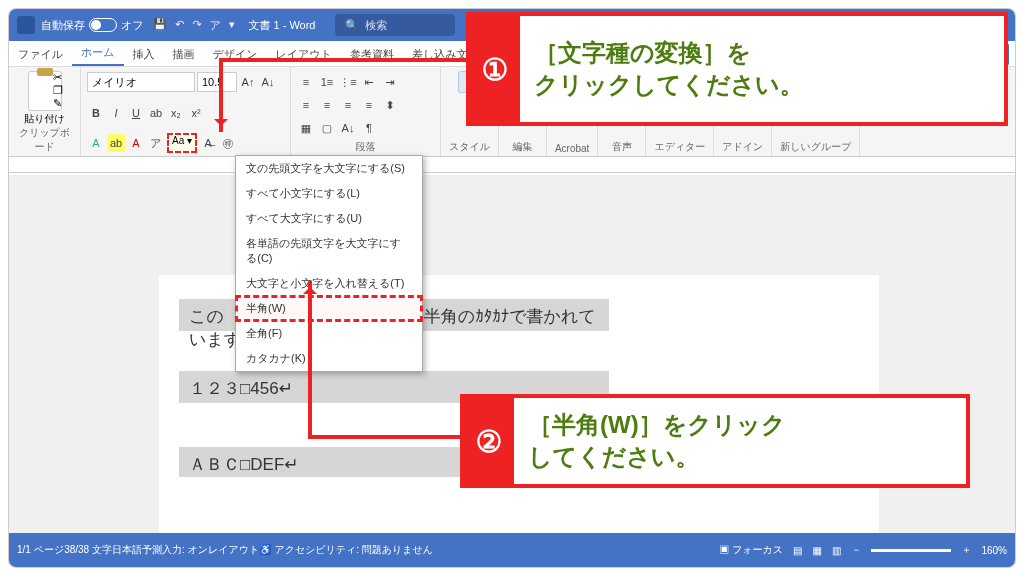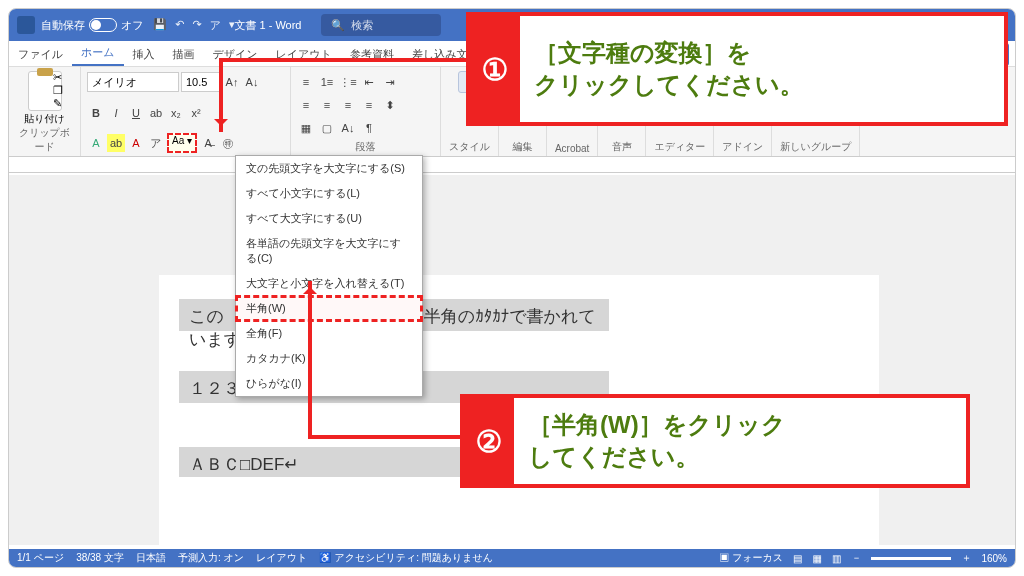--- a/index.html
+++ b/index.html
@@ -4,58 +4,58 @@
 <style>
   * { margin: 0; padding: 0; box-sizing: border-box; font-family: 'Meiryo', 'Yu Gothic', sans-serif; }
   body { background: #fff; width: 1024px; height: 576px; overflow: hidden; position: relative; }
   .window { position: absolute; left: 8px; top: 8px; right: 8px; bottom: 8px; border: 1px solid #ccc; border-radius: 8px; overflow: hidden; background: #fff; }
   .titlebar { height: 32px; background: #4472c4; display: flex; align-items: center; color: #fff; font-size: 11px; padding: 0 4px; }
   .titlebar .autosave { display: flex; align-items: center; gap: 4px; margin-left: 6px; }
   .toggle { width: 28px; height: 14px; border: 1px solid #fff; border-radius: 7px; position: relative; }
   .toggle::after { content:''; width: 10px; height: 10px; background:#fff; border-radius:50%; position:absolute; left:1px; top:1px; }
   .title-icons { display:flex; gap:8px; margin-left:10px; }
   .title-icons span { opacity:.9; }
-  .doc-title { margin-left: 0; }
+  .doc-title { margin-left: 14px; }
   .searchbox { margin-left: 20px; background:#365aa0; border-radius:4px; padding:2px 10px; display:flex; align-items:center; gap:6px; width:120px; height:22px; }
   .win-btns { margin-left:auto; display:flex; }
   .win-btn { width:44px; height:32px; display:flex; align-items:center; justify-content:center; font-size:12px; }
   .ribbon-tabs { height:26px; background:#fff; display:flex; align-items:flex-end; font-size:11px; border-bottom:1px solid #ddd; }
   .ribbon-tabs .tab { padding:4px 9px; color:#444; }
   .ribbon-tabs .tab.active { color:#4472c4; border-bottom:2px solid #4472c4; font-weight:normal; }
   .ribbon-tabs .right { margin-left:auto; display:flex; gap:6px; padding-right:6px; }
   .share { background:#4472c4; color:#fff; border-radius:3px; padding:1px 6px; font-size:10px; }
   .ribbon { height:90px; background:#f5f5f5; border-bottom:1px solid #ccc; display:flex; font-size:10px; position:relative; }
   .group { border-right:1px solid #ddd; padding:4px 6px 2px; display:flex; flex-direction:column; justify-content:space-between; }
   .group-label { text-align:center; color:#666; font-size:10px; }
   .clipboard { width:72px; }
   .paste-icon { width:34px; height:40px; background:#fff; border:1px solid #ccc; border-radius:3px; margin:0 auto; position:relative; }
   .paste-icon::before { content:''; position:absolute; top:-4px; left:8px; width:16px; height:8px; background:#c9a24a; border-radius:2px; }
   .clip-side { position:absolute; left:44px; top:4px; font-size:11px; }
   .font-group { width:210px; }
   .font-row { display:flex; align-items:center; gap:2px; height:22px; }
-  .font-name { border:1px solid #ccc; background:#fff; height:20px; width:92px; padding:0 4px; font-size:11px; }
+  .font-name { border:1px solid #ccc; background:#fff; height:20px; width:108px; padding:0 4px; font-size:11px; }
   .font-size { border:1px solid #ccc; background:#fff; height:20px; width:40px; padding:0 4px; font-size:11px; }
   .iconbtn { width:18px; height:18px; display:inline-flex; align-items:center; justify-content:center; border:1px solid transparent; font-size:11px; color:#444; }
   .aa-btn { border:2px dashed #e22; background:#ffe; padding:0 3px; height:20px; font-size:10px; }
   .para-group { width:150px; }
   .para-row { display:flex; gap:3px; height:22px; align-items:center; }
   .other-groups { display:flex; flex:1; }
   .og { border-right:1px solid #ddd; padding:4px 8px 2px; display:flex; flex-direction:column; justify-content:space-between; align-items:center; min-width:48px; }
   .og-icon { width:22px; height:22px; background:#e3e9f4; border:1px solid #b7c5dd; border-radius:3px; margin-bottom:4px; }
   .ruler { height:16px; background:#fff; border-bottom:1px solid #ccc; position:relative; font-size:8px; color:#888; }
   .doc-area { position:absolute; top:166px; left:0; right:0; bottom:22px; background:#f0f0f0; overflow:hidden; }
   .page { position:absolute; left:150px; top:100px; width:720px; height:400px; background:#fff; }
   .selection { position:absolute; left:170px; width:430px; background:#d6d6d6; padding:6px 10px; font-size:17px; color:#333; }
   .sel1 { top:290px; height:32px; }
   .sel2 { top:362px; height:32px; }
   .sel3 { top:438px; height:30px; }
   .dropdown { position:absolute; left:226px; top:146px; width:188px; background:#fff; border:1px solid #aaa; box-shadow:2px 2px 6px rgba(0,0,0,.3); font-size:11px; z-index:10; }
   .dropdown .item { padding:5px 10px; color:#333; }
   .dropdown .item.hi { outline:3px dashed #e22; outline-offset:-2px; background:#fff8f8; }
-  .statusbar { position:absolute; bottom:0; left:0; right:0; height:18px; background:#4472c4; color:#fff; font-size:10px; display:flex; align-items:center; padding:0 8px; gap:12px; }
+  .statusbar { position:absolute; bottom:0; left:0; right:0; height:34px; background:#4472c4; color:#fff; font-size:10px; display:flex; align-items:center; padding:0 8px; }
   .statusbar .right { margin-left:auto; display:flex; align-items:center; gap:10px; }
   .zoom-slider { width:80px; height:3px; background:#fff; position:relative; }
   .callout { position:absolute; background:#fff; border:4px solid #e22; display:flex; align-items:center; z-index:20; }
   .callout .num { background:#e22; color:#fff; font-size:30px; font-weight:bold; width:50px; align-self:stretch; display:flex; align-items:center; justify-content:center; }
   .callout .txt { padding:6px 14px; font-size:24px; font-weight:700; color:#4d7c0f; line-height:1.35; }
   .c1 { left:466px; top:12px; width:542px; height:114px; }
   .c2 { left:460px; top:394px; width:510px; height:94px; }
   .arrow1 { position:absolute; left:219px; top:58px; width:4px; height:74px; background:#e22; z-index:15; }
   .arrow1::after { content:''; position:absolute; bottom:-1px; left:-5px; border:7px solid transparent; border-top-color:#e22; }
   .arrow1h { position:absolute; left:219px; top:58px; width:250px; height:4px; background:#e22; z-index:15; }
@@ -224,21 +224,20 @@
 
   <div class="dropdown">
     <div class="item">文の先頭文字を大文字にする(S)</div>
     <div class="item">すべて小文字にする(L)</div>
     <div class="item">すべて大文字にする(U)</div>
     <div class="item">各単語の先頭文字を大文字にする(C)</div>
     <div class="item">大文字と小文字を入れ替える(T)</div>
     <div class="item hi">半角(W)</div>
     <div class="item">全角(F)</div>
     <div class="item">カタカナ(K)</div>
-    <div class="item">ひらがな(I)</div>
   </div>
 
   <div class="statusbar">
     <span>1/1 ページ</span>
     <span>38/38 文字</span>
     <span>日本語</span>
     <span>予測入力: オン</span>
     <span>レイアウト</span>
     <span>♿ <span>アクセシビリティ: 問題ありません</span></span>
     <div class="right">

